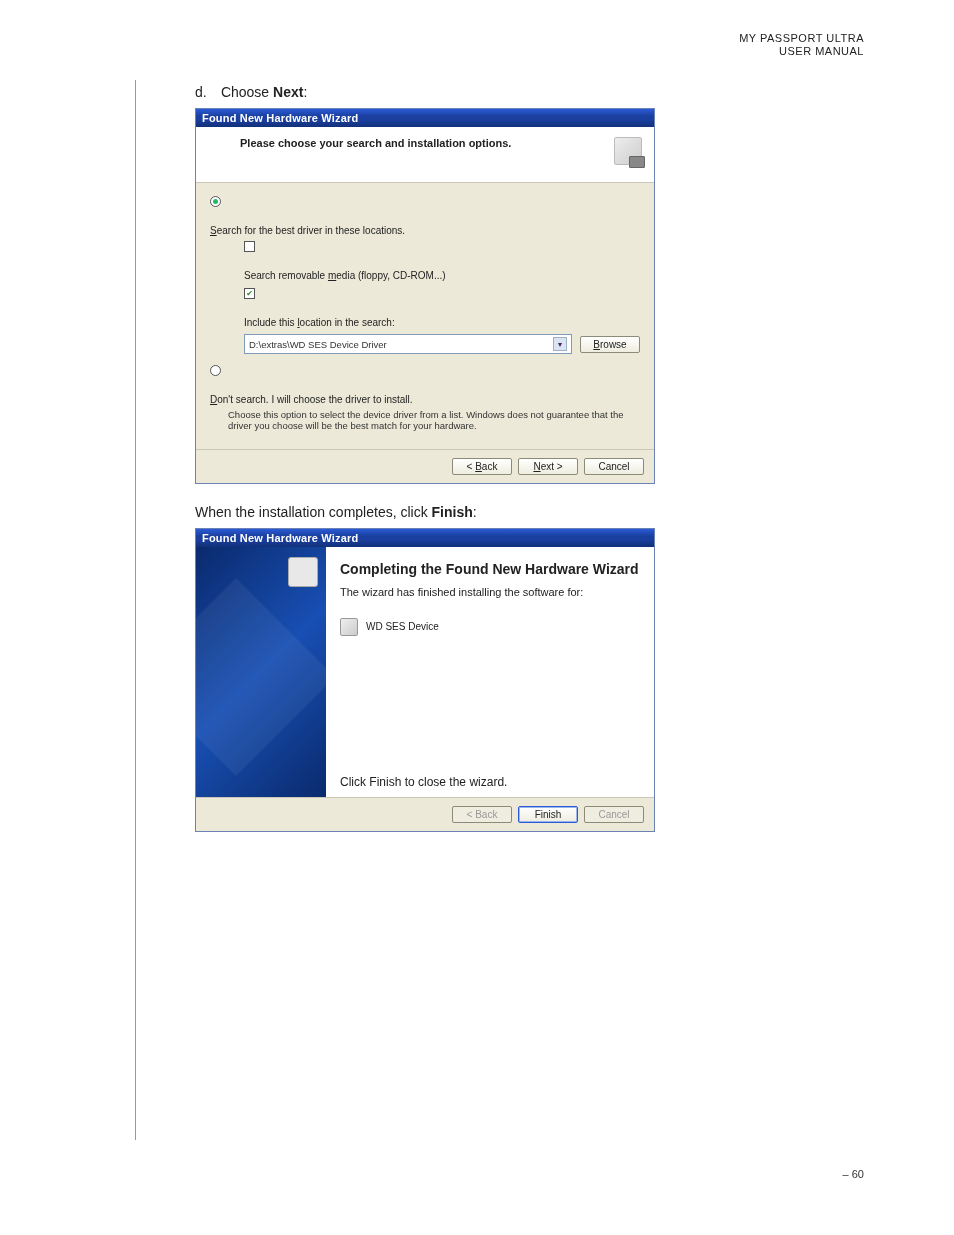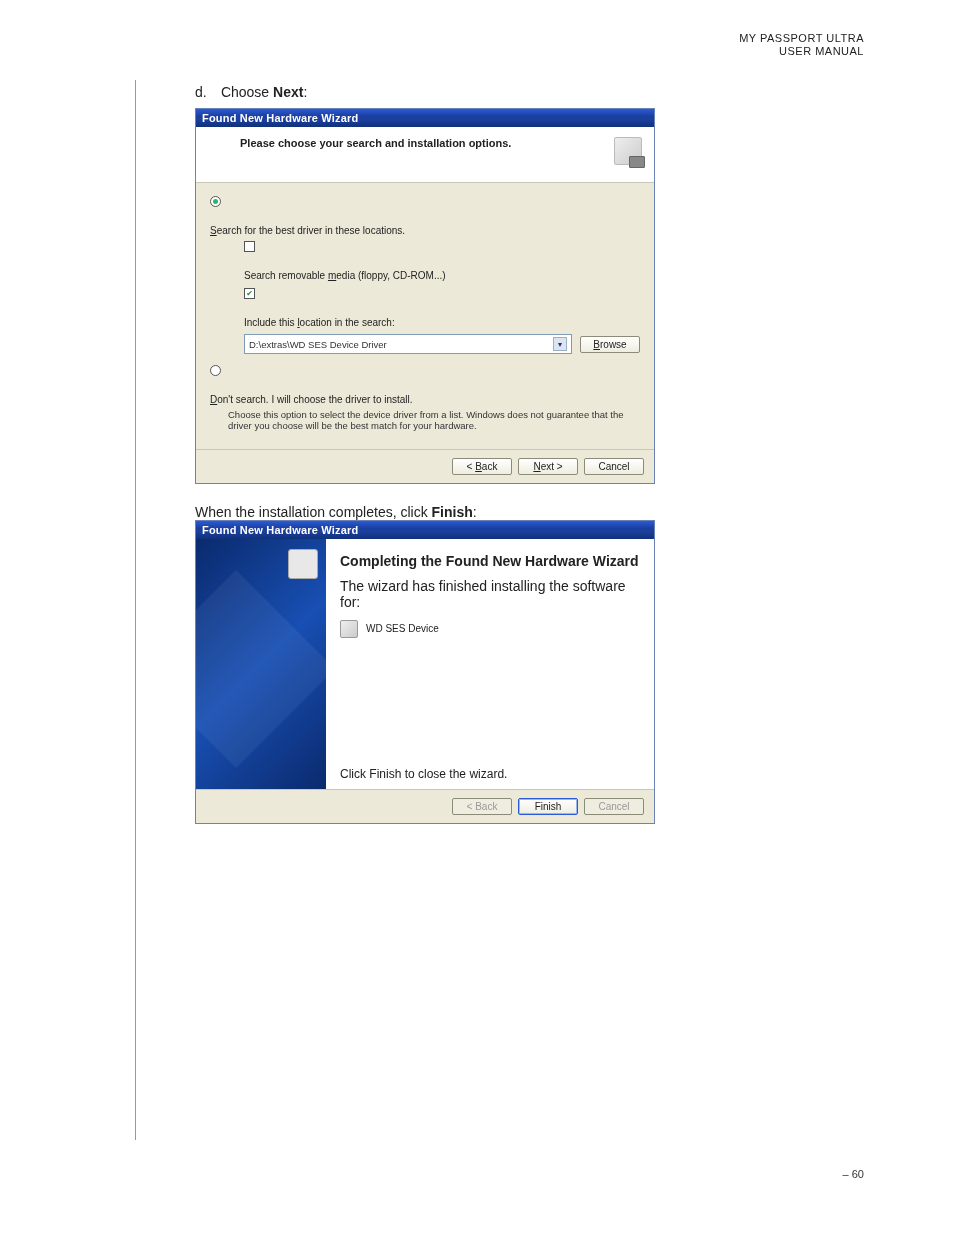--- a/index.html
+++ b/index.html
@@ -141,21 +141,21 @@
   }
   .dlg-footer {
     border-top: 1px solid #c9c7b7;
     padding: 8px 10px;
     display:flex;
     justify-content:flex-end;
     gap: 6px;
     background:#ece9d8;
   }
   .underline-letter { text-decoration: underline; }
-  .step-text2 { font-size:14px; margin-bottom:0; }
+  .step-text2 { font-size:14px; margin-bottom:8px; }
 
   
   .dlg2-main {
     display:flex;
     background:#fff;
     min-height: 250px;
   }
   .side-graphic {
     width: 130px;
     background: linear-gradient(135deg,#0a2a6d,#184fb3 50%,#0a2a6d);
@@ -169,21 +169,21 @@
   }
   .side-graphic .mini-icon {
     position:absolute; right:8px; top:10px; width:30px; height:30px;
     background:#e8e8e8; border:1px solid #aaa; border-radius:3px;
   }
   .dlg2-right {
     flex:1; padding: 14px 14px 8px 14px;
     display:flex; flex-direction:column;
   }
   .dlg2-title { font-size: 14px; font-weight:bold; color:#222; margin-bottom:8px; line-height:1.2; }
-  .dlg2-sub { font-size:14px; margin-bottom:10px; }
+  .dlg2-sub { font-size:11px; margin-bottom:20px; }
   .dlg2-device-row { display:flex; align-items:center; gap:8px; font-size:10px; margin-bottom:auto; }
   .dev-icon { width:18px; height:18px; border:1px solid #999; background:linear-gradient(135deg,#eee,#ccc); border-radius:2px; }
   .dlg2-note { font-size:12px; margin-top: 90px; }
 
   .page-num {
     position:absolute;
     right: 90px;
     bottom: 55px;
     font-size: 11px;
     color:#333;

